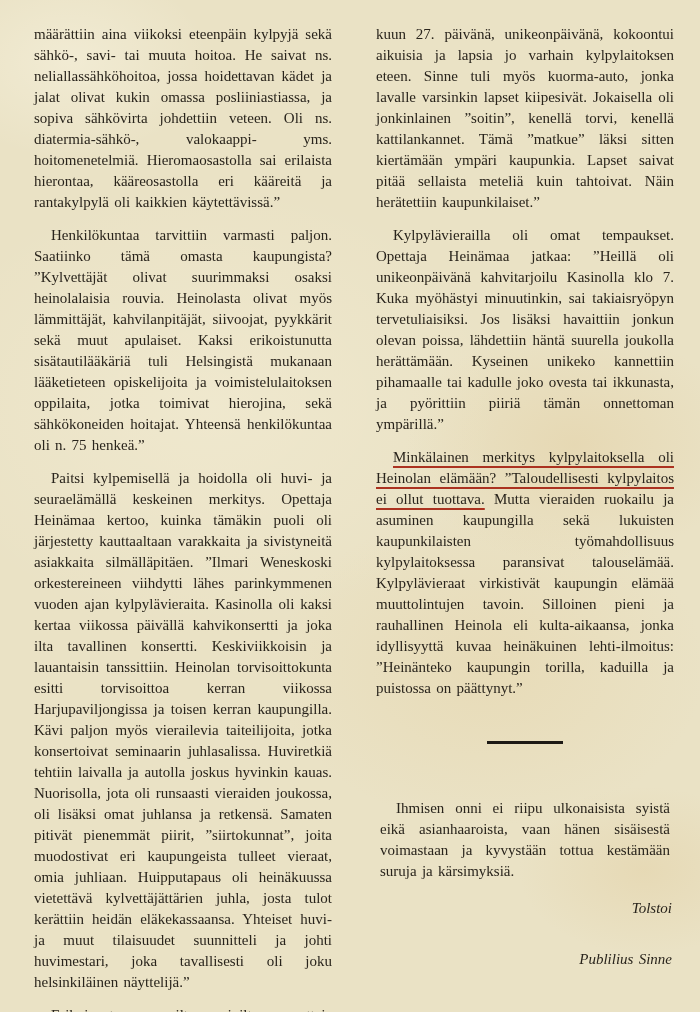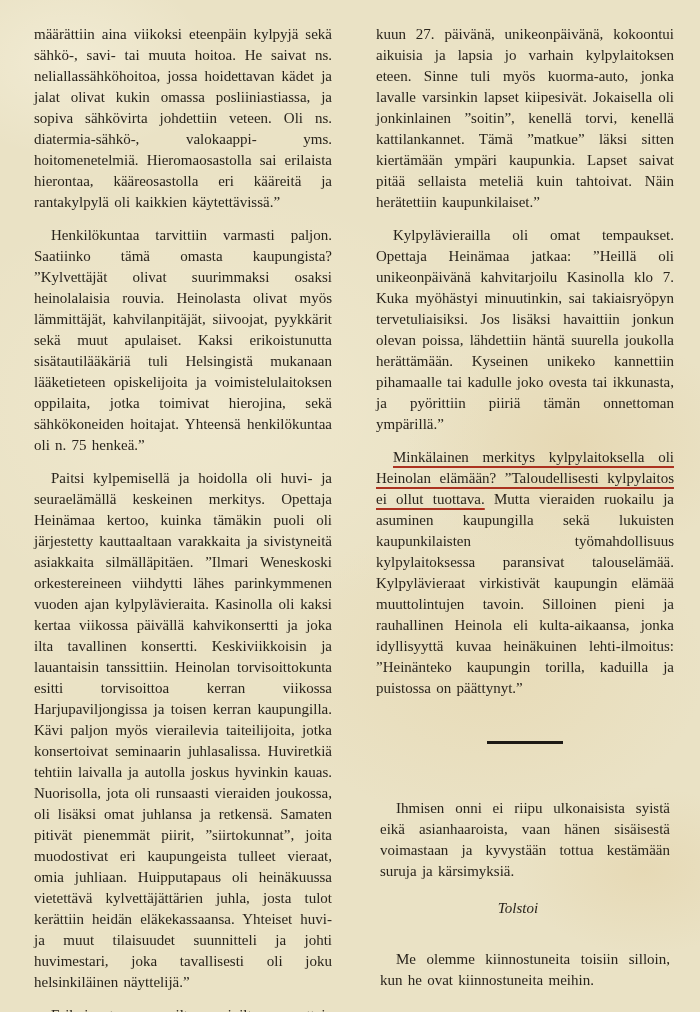--- a/index.html
+++ b/index.html
@@ -41,21 +41,21 @@
   .divider {
     width: 76px;
     height: 3px;
     background: #1d1a15;
     margin: 42px auto 0 auto;
   }
   .quotes { margin-top: 54px; }
   .quote { margin: 16px; text-indent: 16px; }
   .attribution {
     margin: 16px 14px 30px 0;
-    text-align: center;
+    text-align: right;
     font-style: italic;
     text-indent: 0;
   }
 </style>
 </head>
 <body>
 
 <div class="page">
   <div class="col col-left" id="left-paras">
       <p class="para"><span>määrättiin aina viikoksi eteenpäin kylpyjä sekä sähkö-, savi- tai muuta hoitoa. He saivat ns. neliallassähköhoitoa, jossa hoidettavan kädet ja jalat olivat kukin omassa posliiniastiassa, ja sopiva sähkövirta johdettiin veteen. Oli ns. diatermia-sähkö-, valokaappi- yms. hoitomenetelmiä. Hieromaosastolla sai erilaista hierontaa, kääreosastolla eri kääreitä ja rantakylpylä oli kaikkien käytettävissä.”</span></p>
@@ -66,17 +66,16 @@
   <div class="col col-right">
     <div id="right-paras">
         <p class="para"><span>kuun 27. päivänä, unikeonpäivänä, kokoontui aikuisia ja lapsia jo varhain kylpylaitoksen eteen. Sinne tuli myös kuorma-auto, jonka lavalle varsinkin lapset kiipesivät. Jokaisella oli jonkinlainen ”soitin”, kenellä torvi, kenellä kattilankannet. Tämä ”matkue” läksi sitten kiertämään ympäri kaupunkia. Lapset saivat pitää sellaista meteliä kuin tahtoivat. Näin herätettiin kaupunkilaiset.”</span></p>
         <p class="para indent"><span>Kylpylävierailla oli omat tempaukset. Opettaja Heinämaa jatkaa: ”Heillä oli unikeonpäivänä kahvitarjoilu Kasinolla klo 7. Kuka myöhästyi minuutinkin, sai takiaisryöpyn tervetuliaisiksi. Jos lisäksi havaittiin jonkun olevan poissa, lähdettiin häntä suurella joukolla herättämään. Kyseinen unikeko kannettiin pihamaalle tai kadulle joko ovesta tai ikkunasta, ja pyörittiin piiriä tämän onnettoman ympärillä.”</span></p>
         <p class="para indent"><span class="red-underline">Minkälainen merkitys kylpylaitoksella oli Heinolan elämään? ”Taloudellisesti kylpylaitos ei ollut tuottava.</span><span> Mutta vieraiden ruokailu ja asuminen kaupungilla sekä lukuisten kaupunkilaisten työmahdollisuus kylpylaitoksessa paransivat talouselämää. Kylpylävieraat virkistivät kaupungin elämää muuttolintujen tavoin. Silloinen pieni ja rauhallinen Heinola eli kulta-aikaansa, jonka idyllisyyttä kuvaa heinäkuinen lehti-ilmoitus: ”Heinänteko kaupungin torilla, kaduilla ja puistossa on päättynyt.”</span></p>
       </div>
     <div class="divider"></div>
     <div class="quotes">
       <p class="quote">Ihmisen onni ei riipu ulkonaisista syistä eikä asianhaaroista, vaan hänen sisäisestä voimastaan ja kyvystään tottua kestämään suruja ja kärsimyksiä.</p>
       <p class="attribution">Tolstoi</p>
-      <p class="quote">Me olemme kiinnostuneita toisiin silloin, kun he ovat kiinnostuneita meihin.</p>
       <p class="attribution">Publilius Sinne</p>
     </div>
   </div>
 </div>
 
 </body></html>

